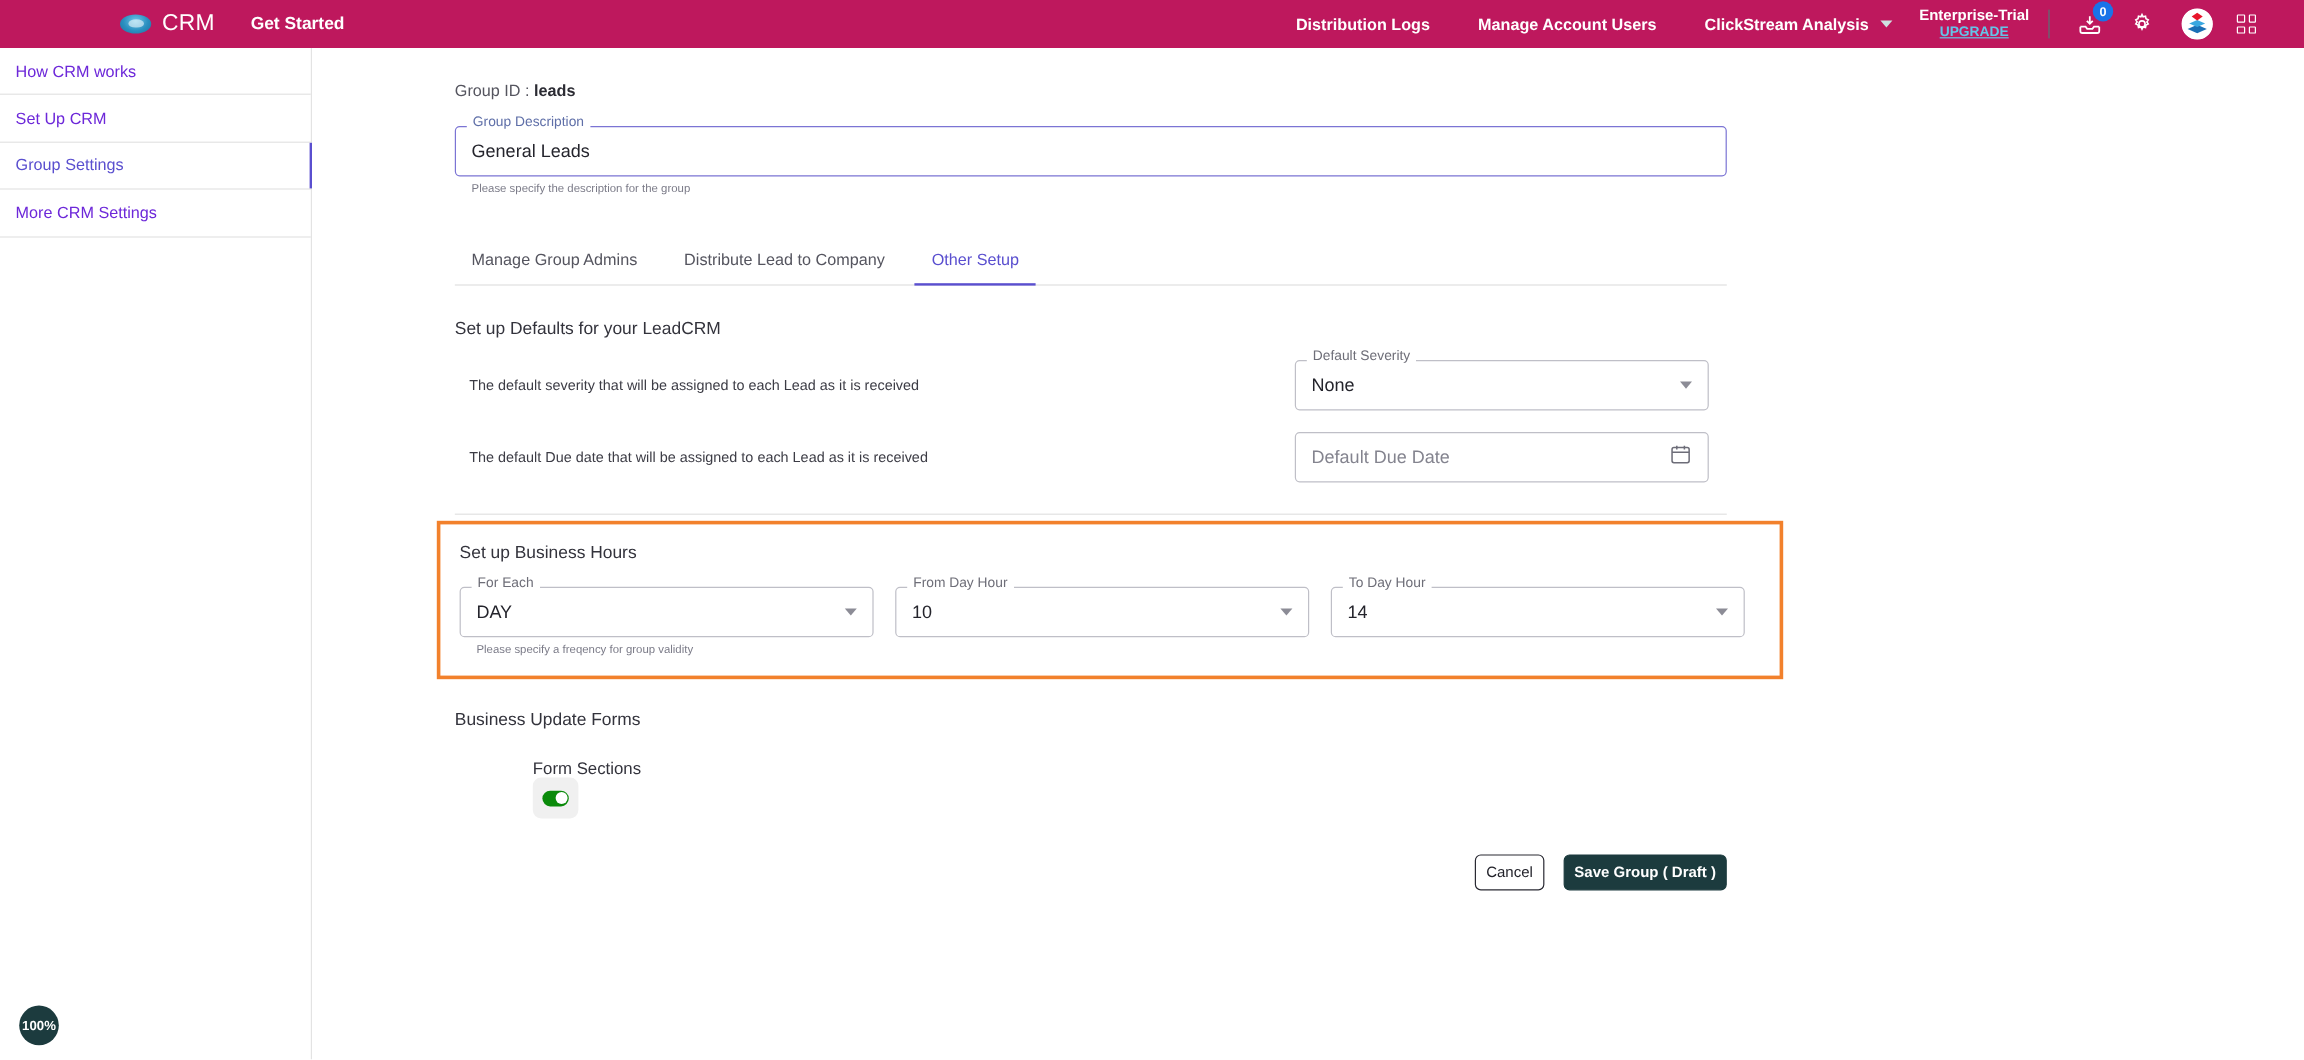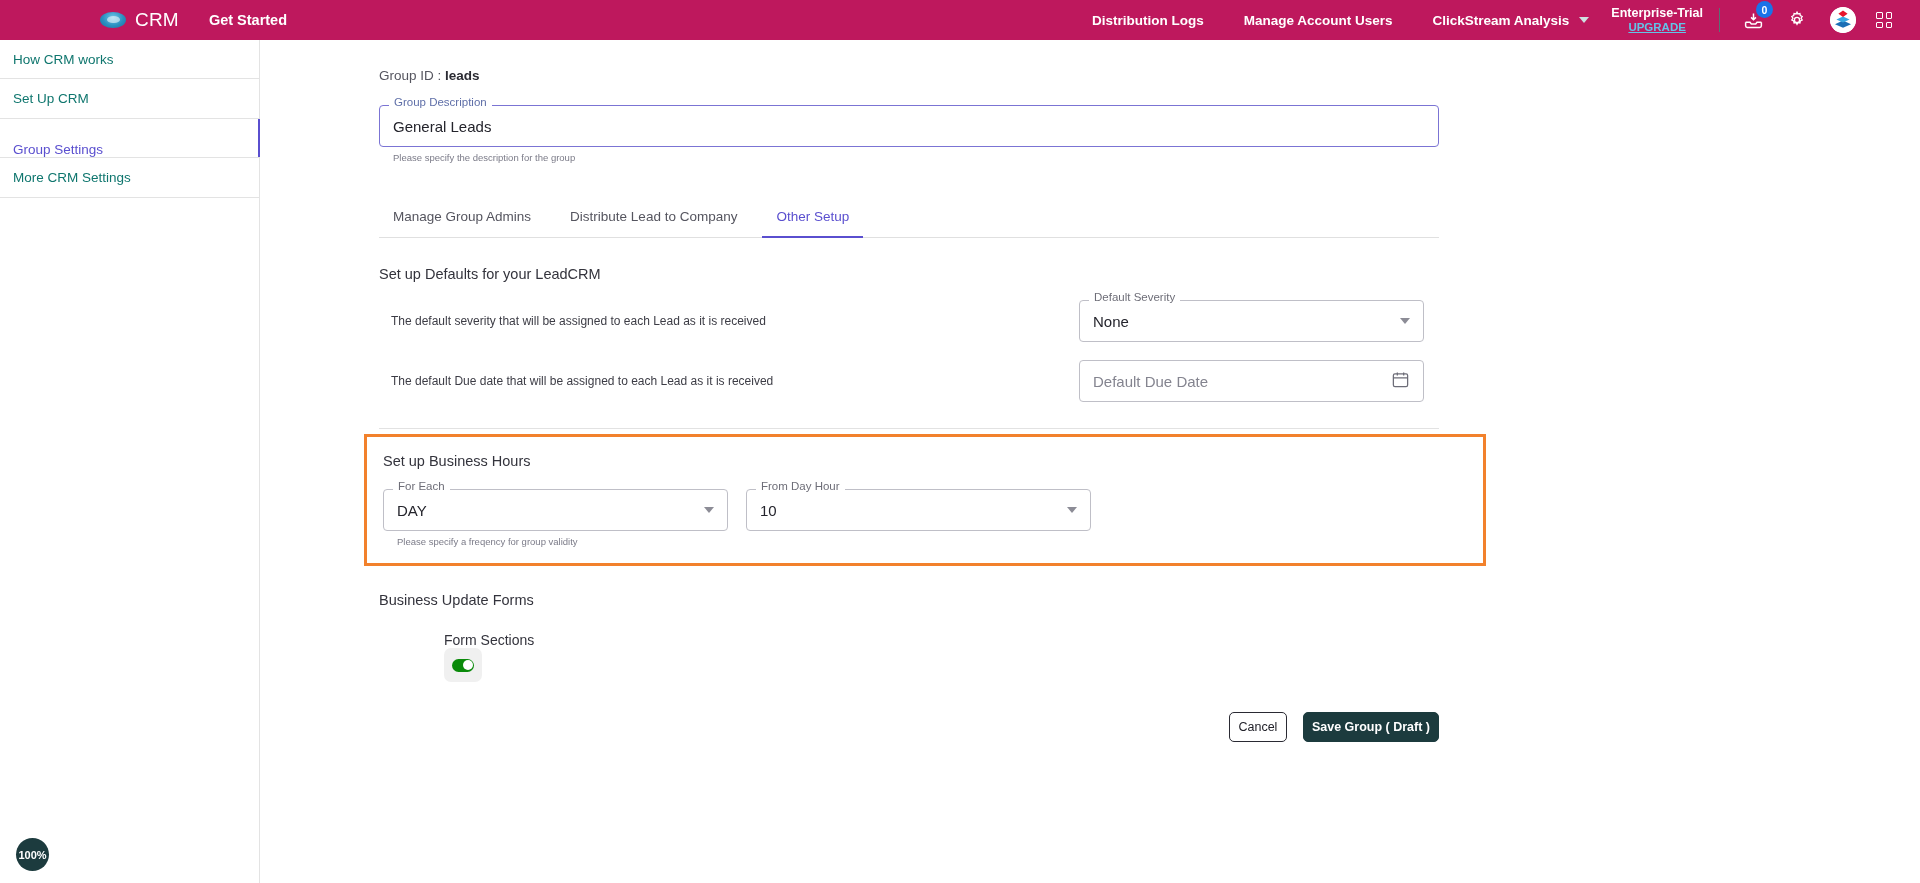--- a/index.html
+++ b/index.html
@@ -38,21 +38,21 @@
     position: absolute; top: 4px;
   }
   .brand-name {
     font-size: 19px; letter-spacing: .2px; color: #fff;
   }
   .get-started {
     margin-left: 30px;
     font-size: 14.5px; font-weight: bold; color: #fff;
   }
   .nav-right {
-    position: absolute; right: 0; top: 0; height: 40px;
+    position: absolute; right: 12px; top: 0; height: 40px;
     display: flex; align-items: center;
   }
   .nav-link {
     font-size: 13.5px; font-weight: bold; color: #ffffff;
     margin-right: 40px; white-space: nowrap;
   }
   .nav-caret {
     width: 0; height: 0; margin-left: -30px; margin-right: 22px;
     border-left: 5px solid transparent;
     border-right: 5px solid transparent;
@@ -103,25 +103,25 @@
   .sidebar {
     width: 260px; flex: 0 0 260px;
     background: #ffffff;
     border-right: 1px solid #e3e3e3;
     position: relative;
   }
   .side-item {
     height: 39.4px;
     display: flex; align-items: center;
     padding-left: 13px;
-    font-size: 13.5px; color: #0f766e;
+    font-size: 13.5px; color: #6d28d9;
     border-bottom: 1px solid #e3e3e3;
     position: relative;
   }
-  .side-item.active { color: #5a4fcf; align-items: flex-end; }
+  .side-item.active { color: #5a4fcf; }
   .side-item.active::after {
     content:""; position: absolute;
     right: -1px; top: 0; bottom: 0;
     width: 2px; background: #5a4fcf;
   }
 
   
   .main {
     flex: 1; position: relative; background: #fff;
     padding-left: 119px; padding-top: 28px;
@@ -428,20 +428,29 @@
         <div class="bh-field">
           <div class="mfield">
             <span class="flab">From Day Hour</span>
             <div class="box">
               <span class="val">10</span>
               <span class="caret-dn"></span>
             </div>
           </div>
         </div>
 
+        <div class="bh-field">
+          <div class="mfield">
+            <span class="flab">To Day Hour</span>
+            <div class="box">
+              <span class="val">14</span>
+              <span class="caret-dn"></span>
+            </div>
+          </div>
+        </div>
 
       </div>
     </div>
 
     <div class="buf-title">Business Update Forms</div>
 
     <div class="formsec-row">
       <span class="formsec-label">Form Sections</span>
       <span class="toggle-shell">
         <span class="toggle">

